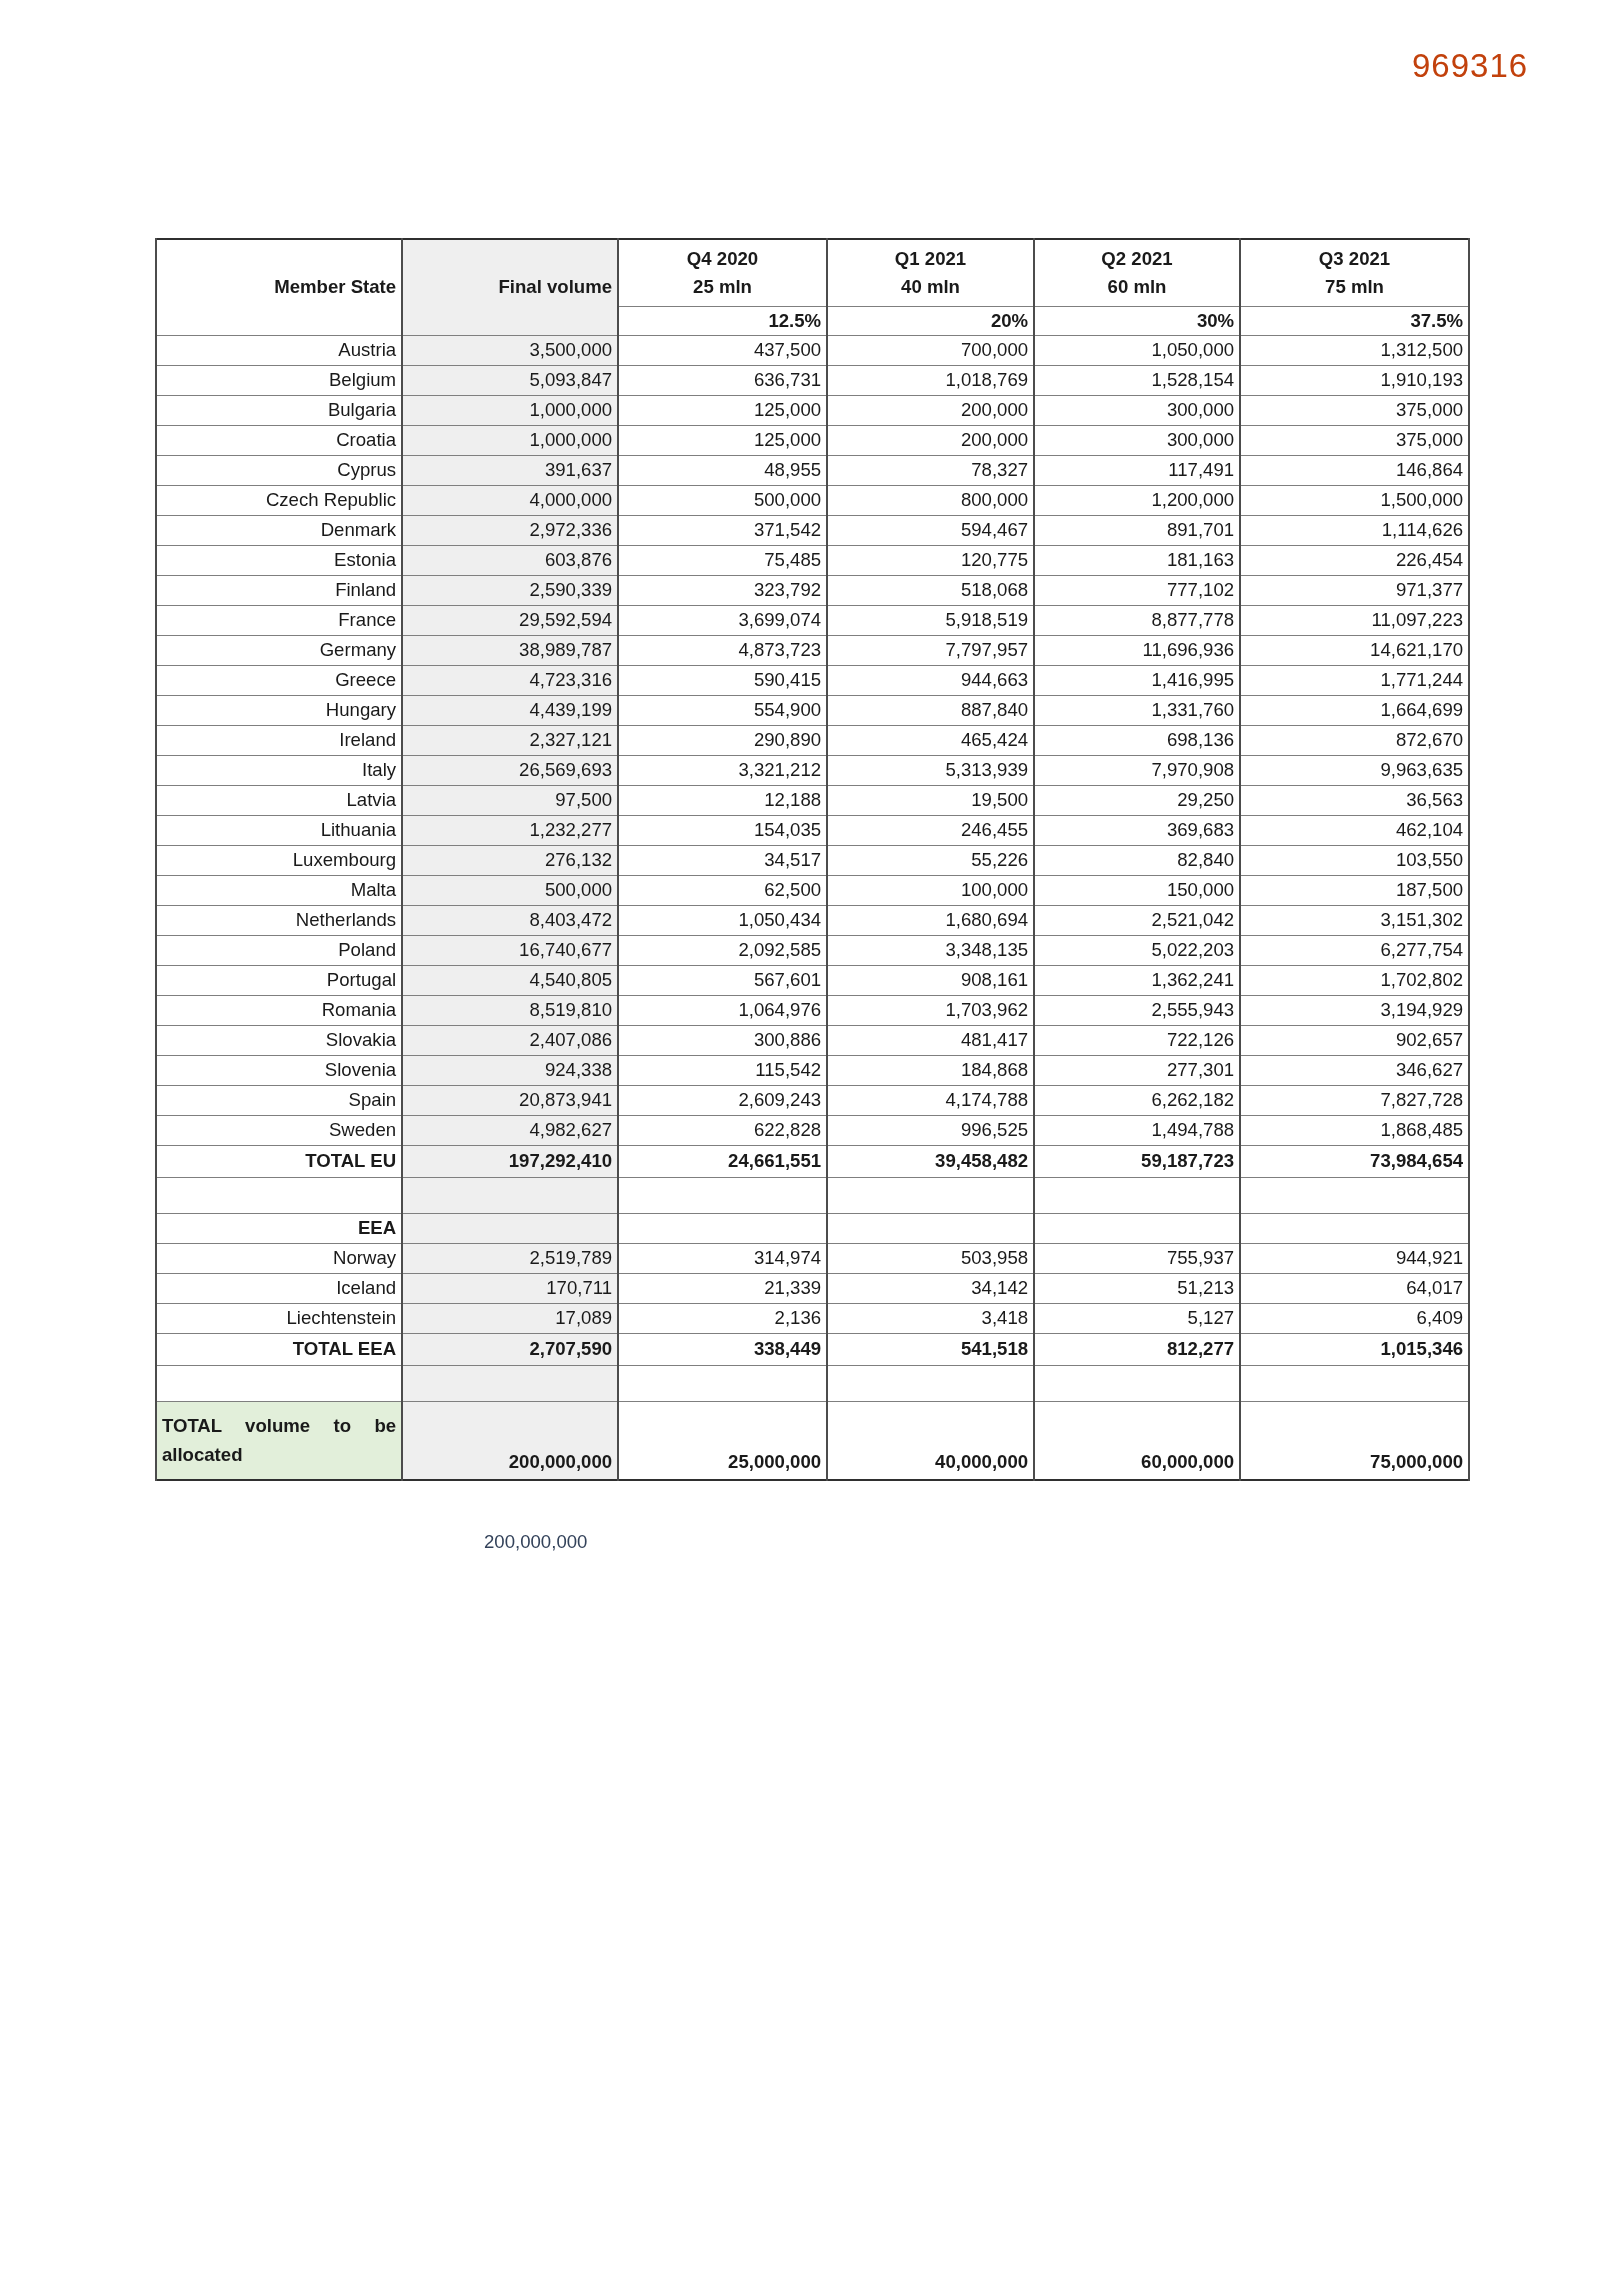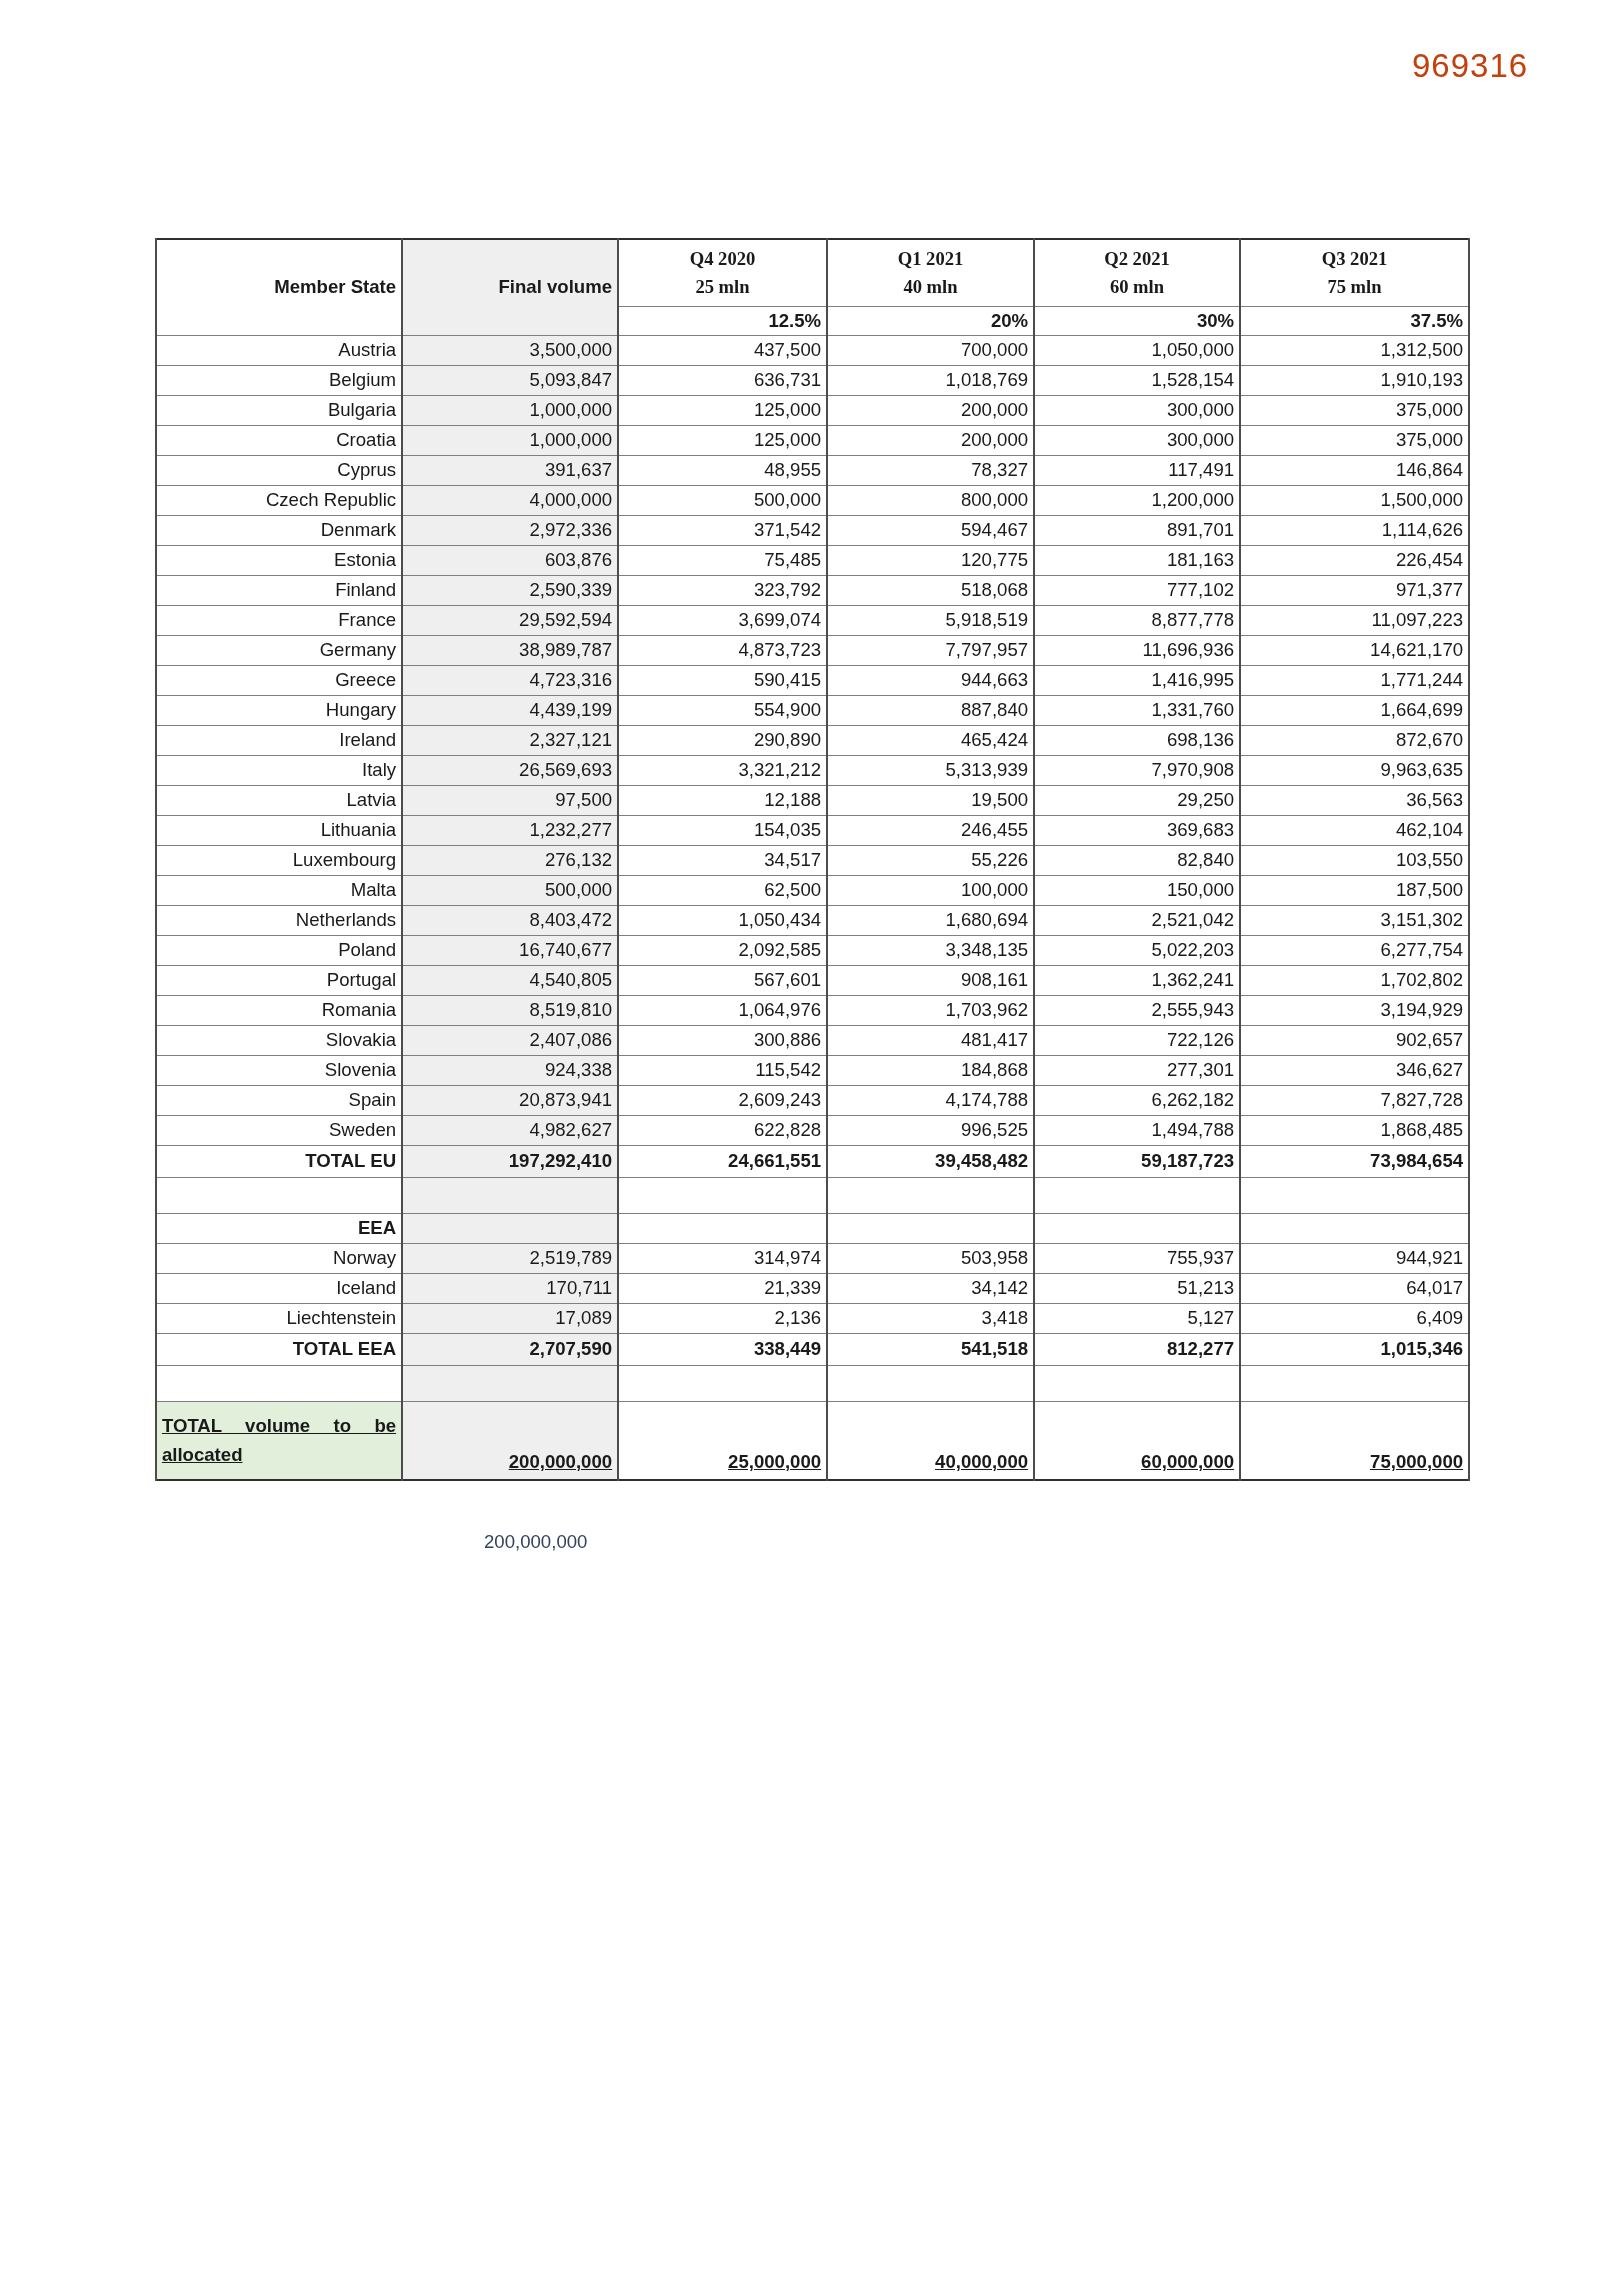--- a/index.html
+++ b/index.html
@@ -36,30 +36,30 @@
     border-right: 2px solid #4c4c4c;
     border-top: 1px solid #7f7f7f;
     border-bottom: 1px solid #7f7f7f;
     font-size: 18.6px;
     padding: 0 4.9px;
     overflow: hidden;
     white-space: nowrap;
   }
   .alloc thead th { font-weight: bold; }
   .head-merge { text-align: right; vertical-align: middle; margin-left: 36px; }
-  .q-head { height: 67px; vertical-align: middle; line-height: 27.4px; padding-top: 3.9px; font-family: Liberation Serif, serif; }
+  .q-head { height: 67px; vertical-align: middle; line-height: 27.4px; padding-top: 3.9px; }
   .pct-cell { height: 29px; text-align: right; }
   td.name { text-align: right; padding-left: 22px; }
   td.num  { text-align: right; padding-right: 4.9px; }
   .shaded { background: #EFEFEF; }
   tr.data td { height: 30px; }
   tr.total td { font-weight: bold; height: 32px; }
   tr.group td.name { font-weight: bold; }
   tr.spacer td { height: 36px; }
-  tr.grand td { height: 79px; font-weight: bold; vertical-align: bottom; padding-bottom: 5.9px; text-decoration: underline; }
+  tr.grand td { height: 79px; font-weight: bold; vertical-align: bottom; padding-bottom: 5.9px; }
   tr.grand td.grand-label {
     background: #E2EFDA;
     text-align: justify;
     white-space: normal;
     line-height: 29px;
     vertical-align: middle;
     padding: 2px 4.9px;
     font-weight: bold;
   }
   .note {

